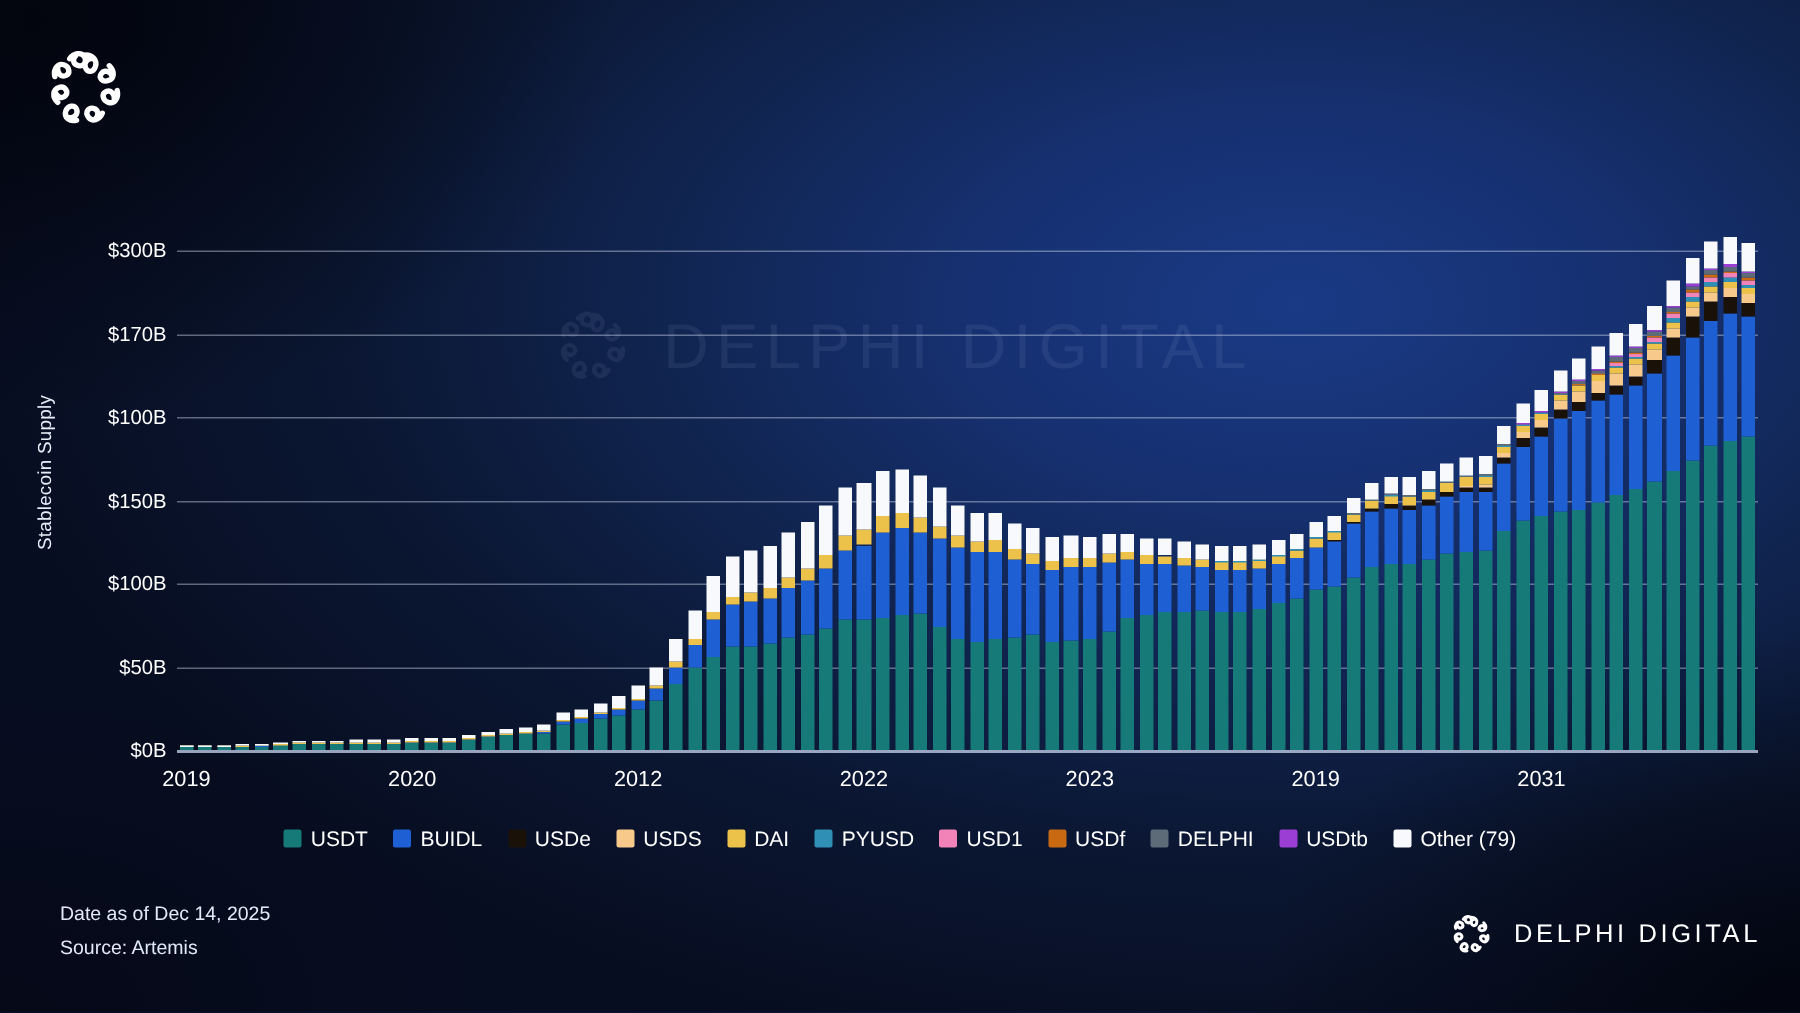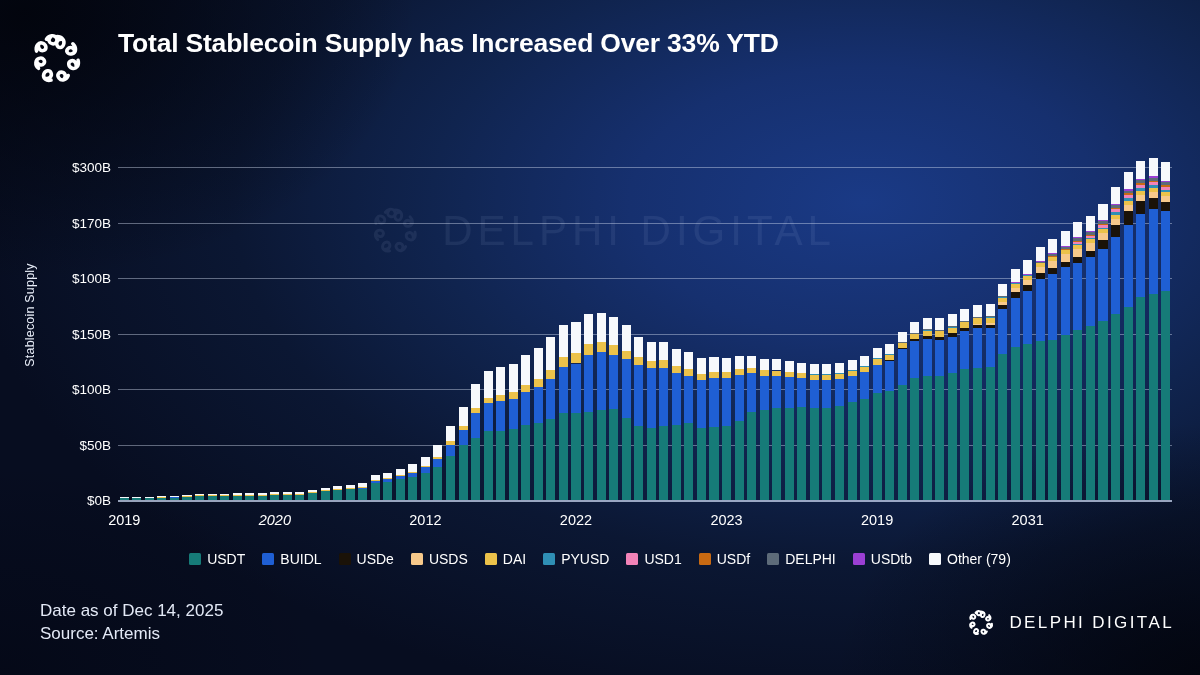--- a/index.html
+++ b/index.html
@@ -76,21 +76,21 @@
   .legend{
     position:absolute; left:0; top:548px; width:1200px; height:22px;
     display:flex; align-items:center; justify-content:center; gap:17px; z-index:6;
   }
   .lg-item{ display:flex; align-items:center; gap:6px; }
   .lg-sw{ width:12px; height:12px; border-radius:1.5px; display:block; }
   .lg-tx{ color:#ffffff; font-size:14px; font-weight:500; white-space:nowrap; }
 
   
   .footer{ position:absolute; left:0; top:588px; width:1200px; height:87px; z-index:6; }
-  .f-line{ position:absolute; left:40px; color:#e3e9f6; font-size:17px; }
+  .f-line{ position:absolute; left:40px; color:#e3e9f6; font-size:13px; }
   .f-l1{ top:13px; }
   .f-l2{ top:36px; }
   .f-logo{ position:absolute; right:26px; top:18px; display:flex; align-items:center; gap:11px; }
   .f-logo-tx{
     color:#ffffff; font-size:17px; letter-spacing:2.4px; font-weight:500;
     font-family:"Liberation Sans", sans-serif;
   }
 </style>
 </head>
 <body>
@@ -105,21 +105,20 @@
           <path d="M74 27 C80 33 79 40 73 42 C67 44 63 39 66 35 C69 31 75 32 77 38"></path>
           <path d="M82 52 C84 60 79 66 73 64 C67 62 66 55 71 53 C76 51 80 56 79 62"></path>
           <path d="M67 75 C64 82 57 84 53 79 C49 74 53 69 58 70 C63 71 64 77 60 81"></path>
           <path d="M41 82 C34 84 28 79 30 73 C32 67 39 66 41 71 C43 76 38 81 32 79"></path>
           <path d="M22 64 C16 59 17 51 23 49 C29 47 33 53 30 57 C27 61 21 59 19 53"></path>
           <path d="M19 38 C17 31 22 24 28 26 C34 28 35 35 30 37 C25 39 21 34 22 28"></path>
           <path d="M34 20 C38 14 46 13 49 18 C52 23 48 28 43 27 C38 26 36 21 40 17"></path>
         </g>
       </svg>
     </div>
-    <div class="h-title">Total Stablecoin Supply has Increased Over 33% YTD</div>
   </div>
 
   <div class="watermark">
     <svg viewBox="0 0 100 100" width="62" height="62" aria-hidden="true">
       <g fill="none" stroke="#cfe0ff" stroke-width="4.6" stroke-linecap="round">
         <path d="M50 16 C58 16 62 22 60 28 C58 34 52 34 50 29 C48 24 52 19 58 20"></path>
         <path d="M74 27 C80 33 79 40 73 42 C67 44 63 39 66 35 C69 31 75 32 77 38"></path>
         <path d="M82 52 C84 60 79 66 73 64 C67 62 66 55 71 53 C76 51 80 56 79 62"></path>
         <path d="M67 75 C64 82 57 84 53 79 C49 74 53 69 58 70 C63 71 64 77 60 81"></path>
         <path d="M41 82 C34 84 28 79 30 73 C32 67 39 66 41 71 C43 76 38 81 32 79"></path>
@@ -774,21 +773,21 @@
           <div class="seg" style="top: 74.5161px; height: 3.32903px; background: rgb(242, 131, 184);"></div>
           <div class="seg" style="top: 72.9626px; height: 1.55355px; background: rgb(201, 106, 18);"></div>
           <div class="seg" style="top: 70.4103px; height: 2.55226px; background: rgb(93, 107, 121);"></div>
           <div class="seg" style="top: 68.7458px; height: 1.66452px; background: rgb(155, 63, 212);"></div>
           <div class="seg" style="top: 49.8813px; height: 18.8645px; background: rgb(247, 249, 252);"></div>
         </div>
       </div>
     <div class="axisline" id="axisline" style="left: 118px; top: 388px; width: 1054px;"></div>
     <div id="xticks">
         <div class="xtick" style="left: 124.274px; top: 400px;">2019</div>
-        <div class="xtick" style="left: 274.845px; top: 400px; font-style: italic;">2020</div>
+        <div class="xtick" style="left: 274.845px; top: 400px;">2020</div>
         <div class="xtick" style="left: 425.417px; top: 400px;">2012</div>
         <div class="xtick" style="left: 575.988px; top: 400px;">2022</div>
         <div class="xtick" style="left: 726.56px; top: 400px;">2023</div>
         <div class="xtick" style="left: 877.131px; top: 400px;">2019</div>
         <div class="xtick" style="left: 1027.7px; top: 400px;">2031</div>
       </div>
   </div>
 
   <div class="legend" id="legend">
       <div class="lg-item">

